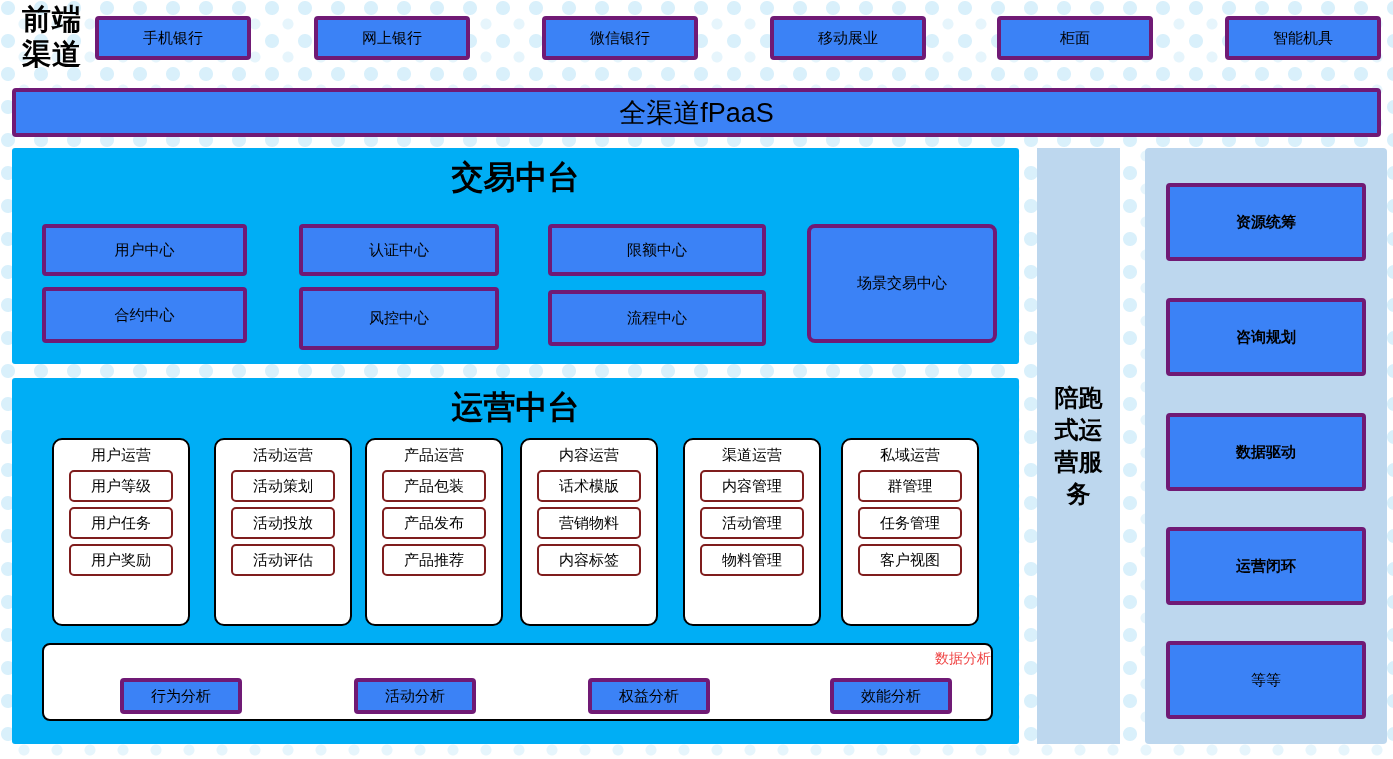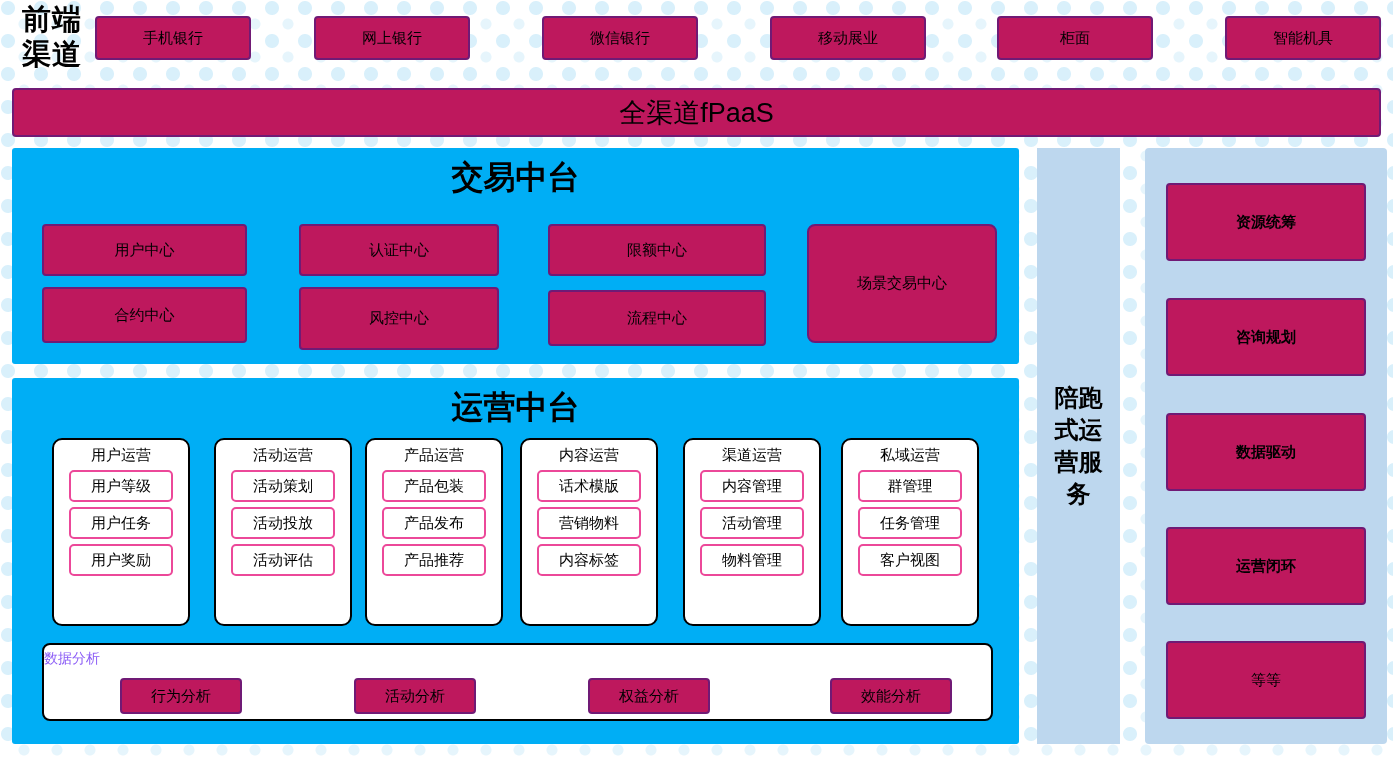--- a/index.html
+++ b/index.html
@@ -15,22 +15,22 @@
     position:absolute;left:0;top:0;width:1393px;height:759px;
     background-image:
       radial-gradient(circle at 8px 8px, #d9f0fb 6.5px, rgba(255,255,255,0) 7.5px),
       radial-gradient(circle at 24px 24px, #e6f5fc 5px, rgba(255,255,255,0) 6px);
     background-size:33px 33px, 33px 33px;
     z-index:0;
   }
   #root{position:absolute;left:0;top:0;width:1393px;height:759px;z-index:2;}
 
   .box{
-    background:#be185d;
-    border:2px solid #701a75;
+    background:#3b82f6;
+    border:4px solid #701a75;
     border-radius:4px;
     box-sizing:border-box;
     display:flex;align-items:center;justify-content:center;
     text-align:left;
     color:#000;
   }
 
   
   #channel-row{position:absolute;left:0;top:0;width:1393px;height:78px;}
   #channel-label{
@@ -77,32 +77,32 @@
   .ops-col{
     position:absolute;top:60px;width:138px;height:188px;
     background:#fff;border:2px solid #000;border-radius:10px;
     box-sizing:border-box;
   }
   .ops-col-title{
     text-align:center;font-size:15px;margin-top:6px;color:#000;
   }
   .ops-item{
     margin:5px auto 0 auto;width:104px;height:32px;
-    background:#fff;border:2px solid #ec4899;border-radius:5px;
+    background:#fff;border:2px solid #7f1d1d;border-radius:5px;
     box-sizing:border-box;
     display:flex;align-items:center;justify-content:center;
     font-size:15px;color:#000;
   }
   #analytics-card{
     position:absolute;left:30px;top:265px;width:951px;height:78px;
     background:#fff;border:2px solid #000;border-radius:8px;
     box-sizing:border-box;
   }
   #analytics-title{
-    text-align:left;font-size:14px;margin-top:5px;color:#8b5cf6;
+    text-align:right;font-size:14px;margin-top:5px;color:#ef4444;
   }
   .analytics-item{
     position:absolute;top:33px;width:122px;height:36px;
     font-size:15px;
   }
 
   
   #accompany-col{
     position:absolute;left:1037px;top:148px;width:83px;height:596px;
     background:#BDD7EE;

